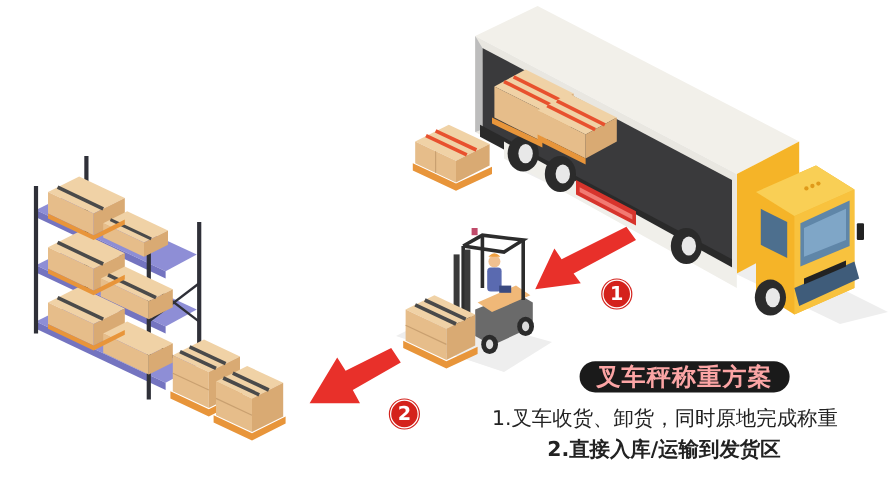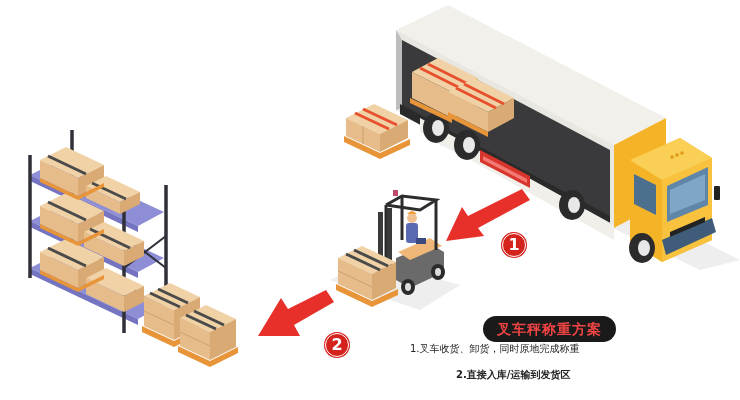--- a/index.html
+++ b/index.html
@@ -1,22 +1,22 @@
 <!DOCTYPE html>
 <html><head>
 <meta charset="utf-8">
 <style>
   html, body { margin: 0; padding: 0; background: #ffffff; }
   body { width: 740px; height: 400px; position: relative; overflow: hidden;
          font-family: "DejaVu Sans", "Liberation Sans", sans-serif; }
   .scene { position: absolute; left: 0; top: 0; width: 740px; height: 400px; }
-  .title-pill { position: absolute; left: 483px; top: 316px; height: 26px; padding: 0 14px;
-    background: #1a1a1a; color: #ef4444; border-radius: 13px; font-size: 14px; font-weight: bold;
+  .title-pill { position: absolute; left: 483px; top: 301px; height: 26px; padding: 0 14px;
+    background: #1a1a1a; color: #fca5a5; border-radius: 13px; font-size: 20px; font-weight: bold;
     line-height: 26px; letter-spacing: 1px; white-space: nowrap; }
-  .step-line { position: absolute; color: #222222; font-size: 10px; white-space: nowrap; line-height: 20px; }
+  .step-line { position: absolute; color: #222222; font-size: 17px; white-space: nowrap; line-height: 20px; }
   .step-1 { left: 410px; top: 339px; }
   .step-2 { left: 456px; top: 365px; font-weight: bold; }
   .badge { position: absolute; width: 22px; height: 22px; border-radius: 50%; background: #d4221c;
     color: #fff; font-weight: bold; font-size: 16px; line-height: 22px; text-align: center;
     border: 1.5px solid #ffffff; box-shadow: 0 0 0 1px #d4221c; }
   .badge-1 { left: 502px; top: 233px; }
   .badge-2 { left: 325px; top: 333px; }
 </style>
 </head>
 <body>

